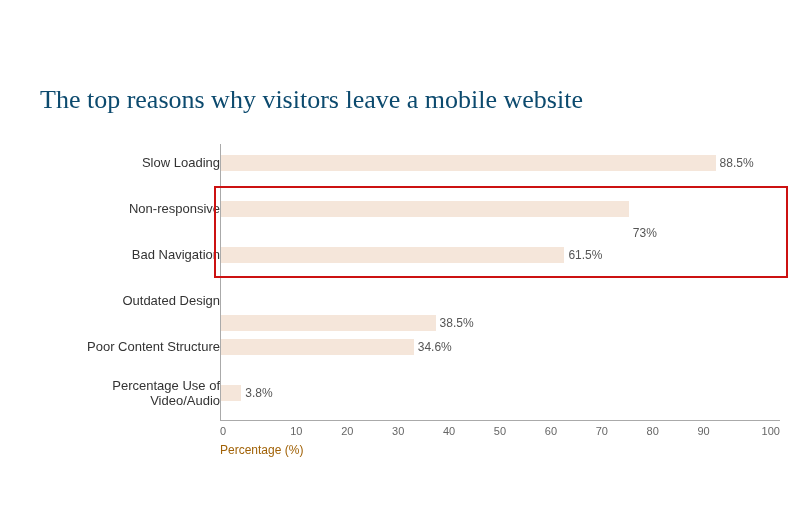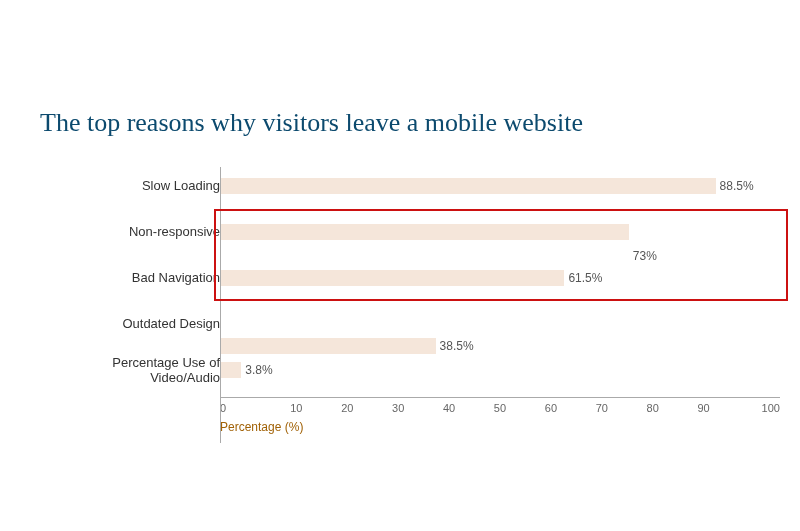--- a/index.html
+++ b/index.html
@@ -122,20 +122,27 @@
           </div>
         </div>
         <div class="bar-row">
           <div class="bar-label">Outdated Design</div>
           <div class="bar-track" style="width: 560px; margin-top: 44px;">
             <div class="bar-fill" style="width: 215.6px;"></div>
             <div class="bar-value" style="left: 219.6px; top: 50%; transform: translateY(-50%);">38.5%</div>
           </div>
         </div>
         <div class="bar-row">
+          <div class="bar-label">Poor Content Structure</div>
+          <div class="bar-track" style="width: 560px;">
+            <div class="bar-fill" style="width: 193.76px;"></div>
+            <div class="bar-value" style="left: 197.76px; top: 50%; transform: translateY(-50%);">34.6%</div>
+          </div>
+        </div>
+        <div class="bar-row">
           <div class="bar-label">Percentage Use of Video/Audio</div>
           <div class="bar-track" style="width: 560px;">
             <div class="bar-fill" style="width: 21.28px;"></div>
             <div class="bar-value" style="left: 25.28px; top: 50%; transform: translateY(-50%);">3.8%</div>
           </div>
         </div>
         <div class="highlight-overlay" style="top: 42px; left: 174px; width: 574px; height: 92px;"></div>
         <div style="position: absolute; left: 180px; top: 0px; width: 1px; background: rgb(170, 170, 170); height: 276px;"></div>
       </div>
     <div style="height: 1px; background: rgb(170, 170, 170); margin-left: 180px; width: 560px; margin-top: 2px;"></div>

